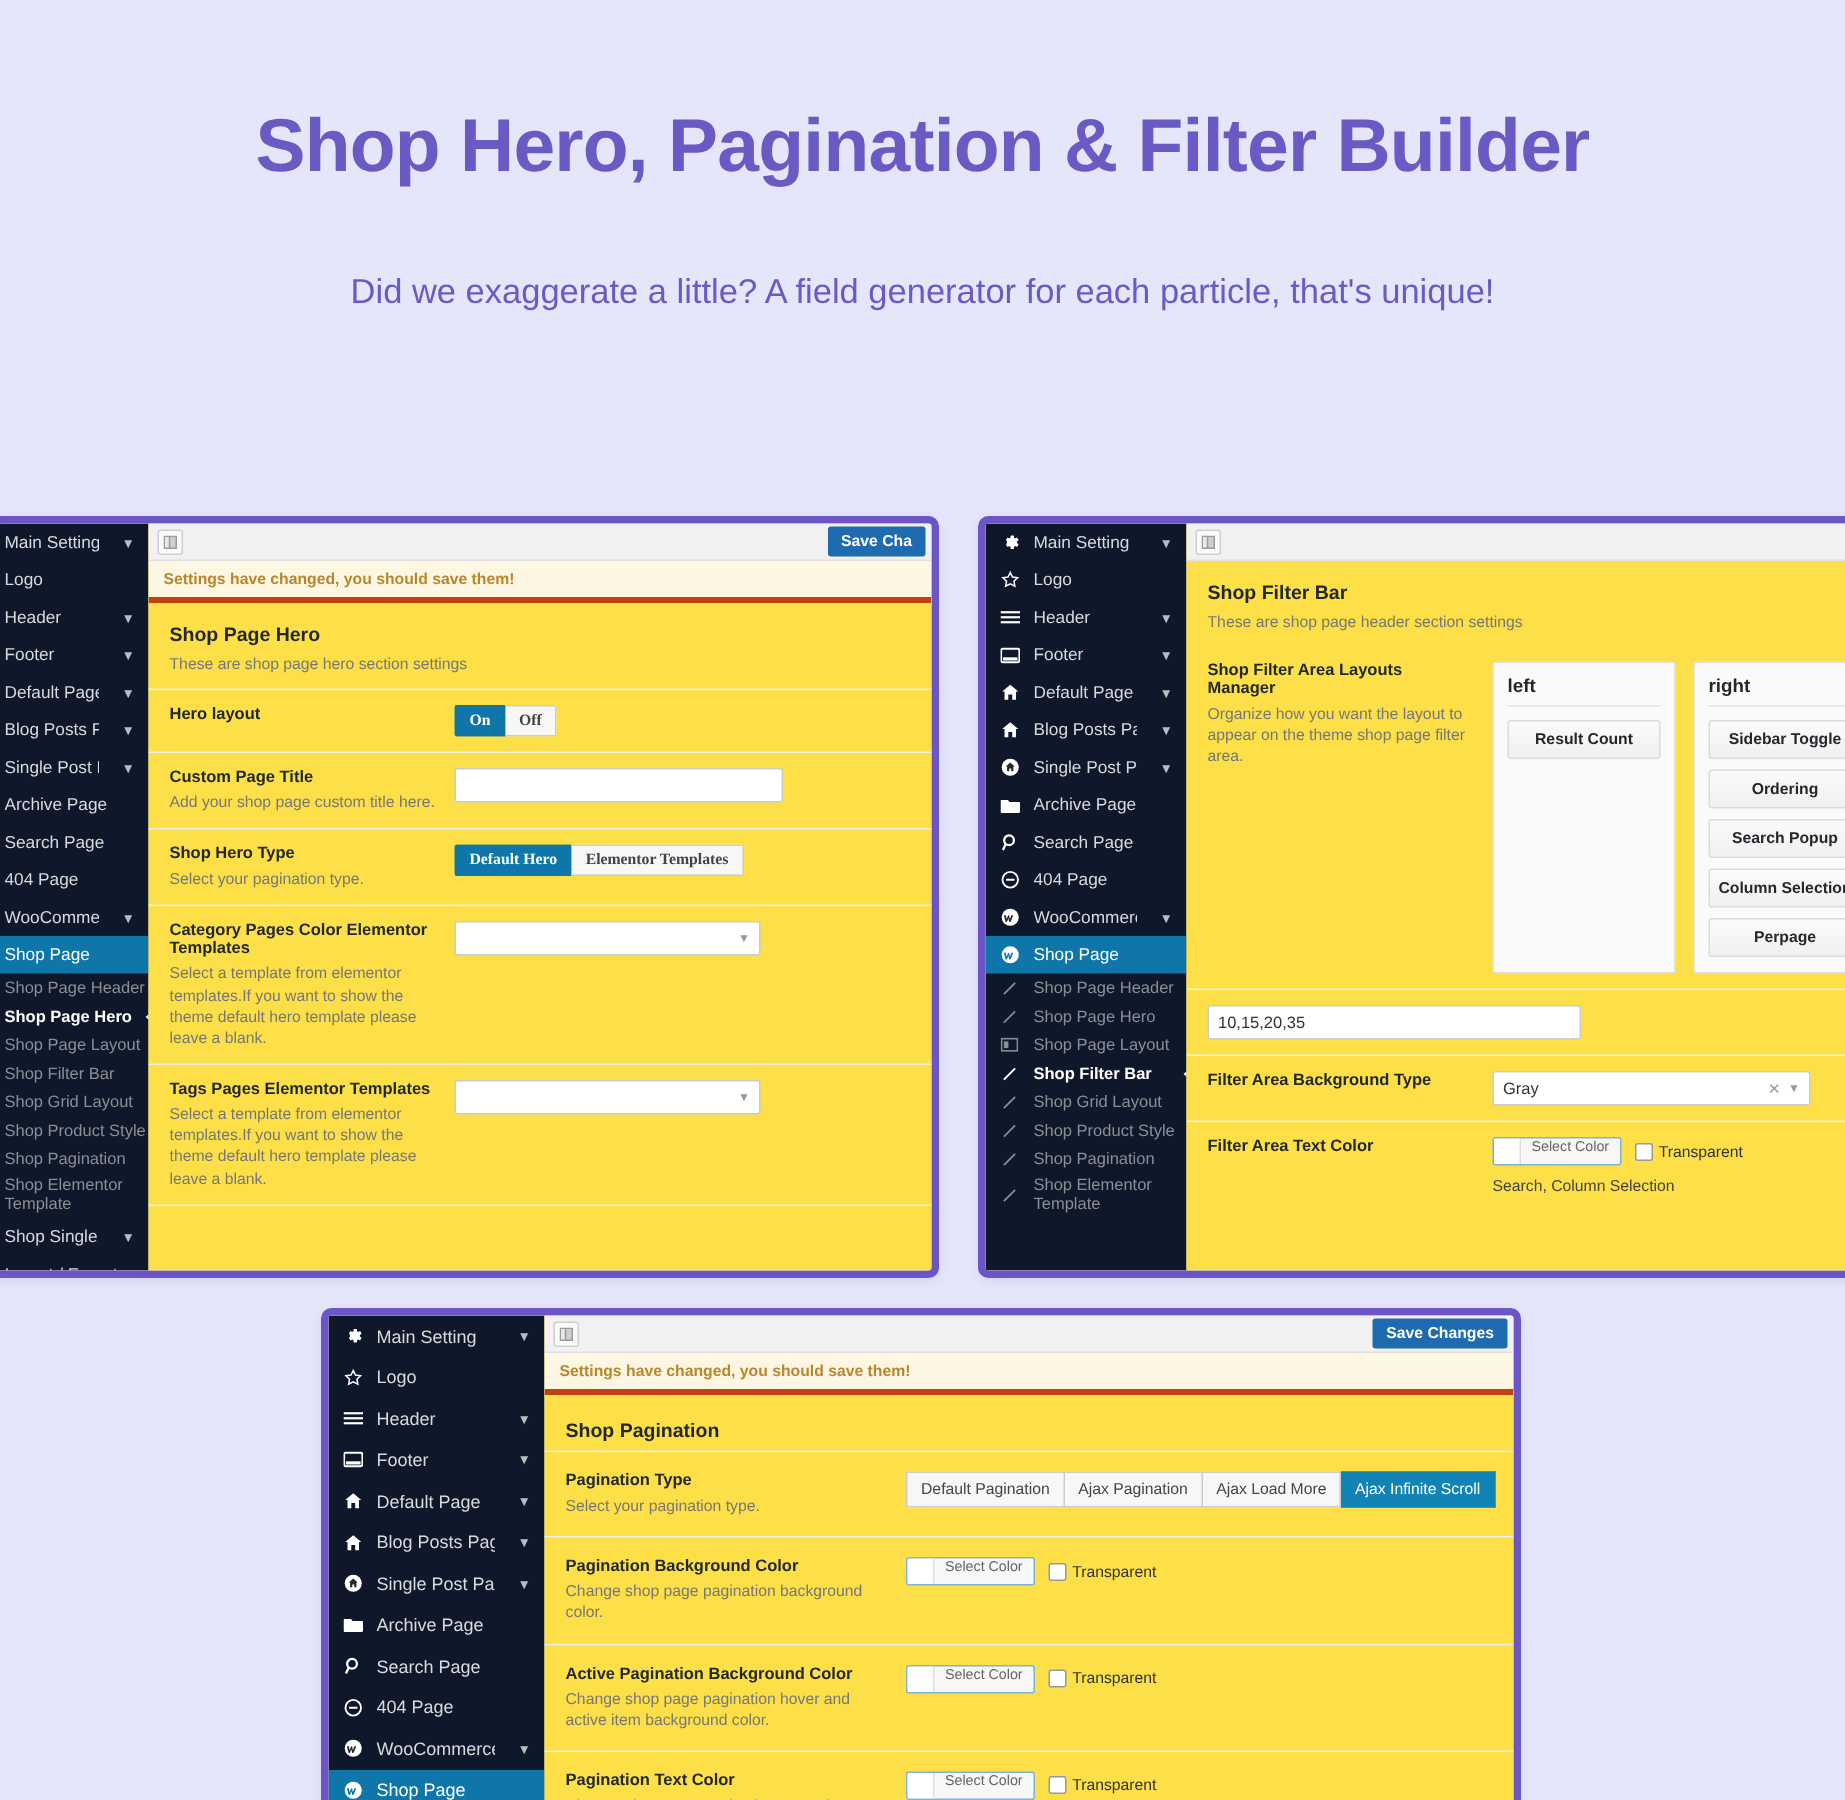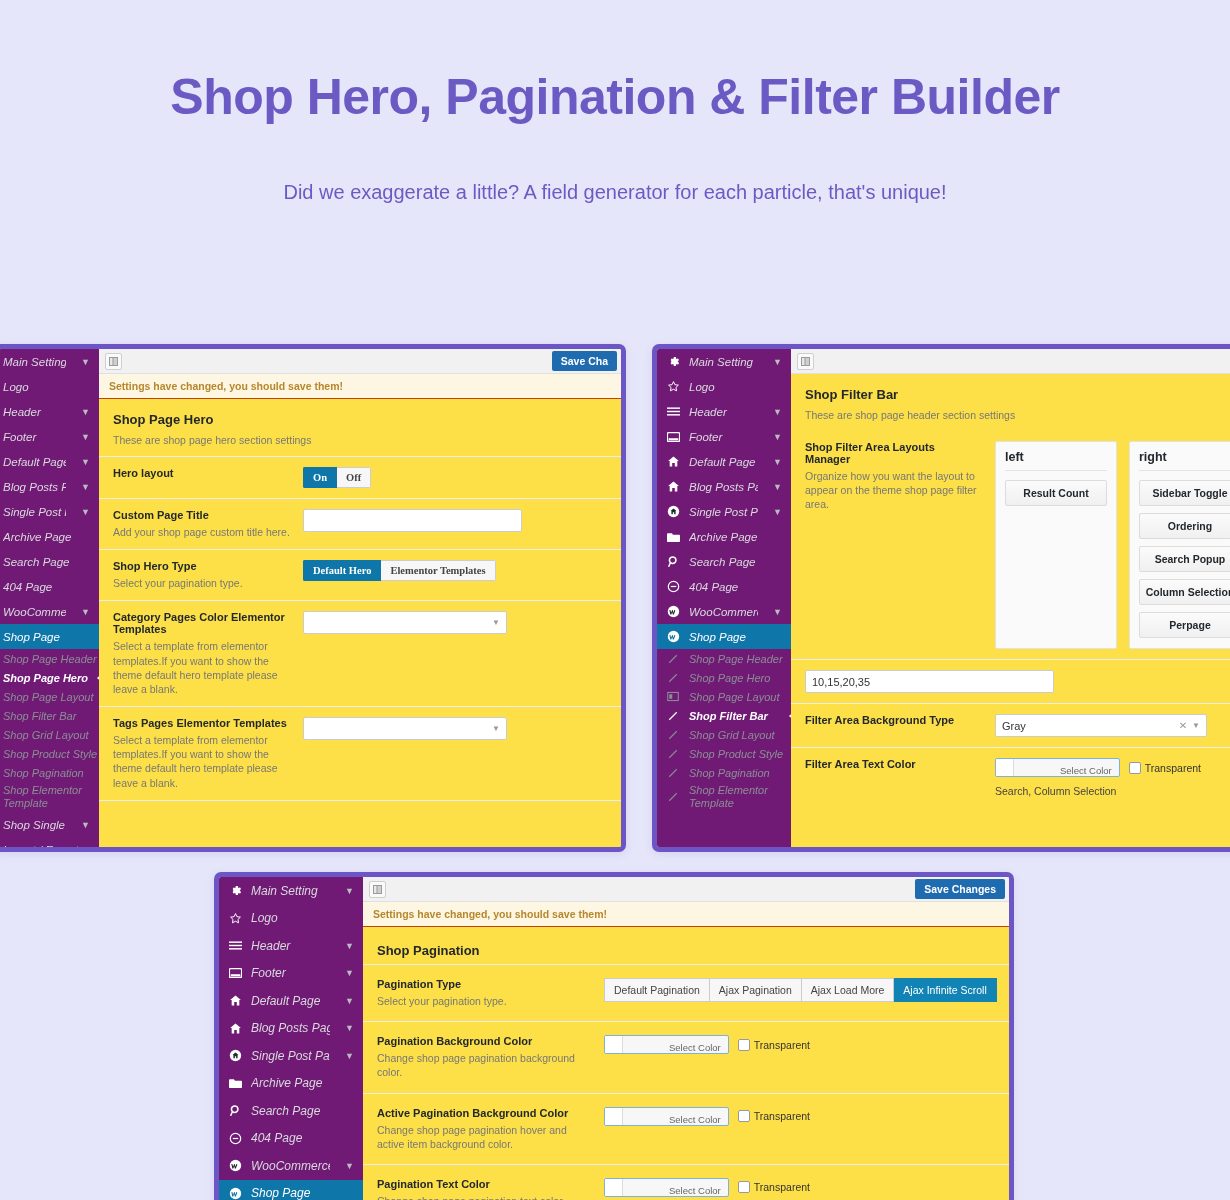--- a/index.html
+++ b/index.html
@@ -14,21 +14,21 @@
   .hero{text-align:center;padding-top:70px;}
   .hero-title{
     font-size:50px;
     font-weight:bold;
     color:#6c5ac4;
     letter-spacing:-0.5px;
     margin:0 0 52px 0;
     line-height:1.1;
   }
   .hero-sub{
-    font-size:20px;
+    font-size:23px;
     color:#6c5ac4;
     line-height:1.55;
     margin:0 auto;
     max-width:820px;
     font-weight:400;
   }
 
   
   .panel{
     position:absolute;
@@ -38,26 +38,25 @@
     overflow:hidden;
     display:flex;
     box-shadow:0 2px 8px rgba(90,70,180,.12);
   }
   #panel-hero{ left:-6px;  top:344px;  width:622px; height:498px; }
   #panel-filter{ left:652px; top:344px; width:600px; height:498px; }
   #panel-pagination{ left:214px; top:872px; width:790px; height:340px; }
 
   
   .sidebar{
-    background:#701a75;
+    background:#0f172a;
     flex:0 0 auto;
     color:#b4b9be;
     font-size:11.5px;
     overflow:hidden;
-    font-style:italic;
   }
   #panel-hero .sidebar{ width:100px; }
   #panel-filter .sidebar{ width:134px; }
   #panel-pagination .sidebar{ width:144px; }
 
   .s-item{
     display:flex;align-items:center;
     gap:9px;
     padding:0 9px;
     height:25px;
@@ -126,21 +125,21 @@
     position:absolute;right:4px;top:2px;
     background:#1f6bb0;color:#fff;
     font-size:10.5px;font-weight:bold;
     padding:4px 9px;border-radius:2px;
     white-space:nowrap;
   }
   .notice{
     background:#fcf6e3;color:#b8872b;
     font-size:10.5px;font-weight:bold;
     padding:6px 10px;
-    border-bottom:1px solid #c2410c;
+    border-bottom:4px solid #c2410c;
     flex:0 0 auto;
   }
   .sec-title{
     font-size:13px;font-weight:bold;color:#23282d;
     padding:13px 14px 0 14px;
   }
   .sec-desc{
     font-size:10.5px;color:#777;
     padding:7px 14px 10px 14px;
   }
@@ -178,23 +177,23 @@
     border:1px solid #ccc;border-radius:2px;background:#fff;
     font-size:11px;color:#333;padding:2px 6px;
     display:flex;align-items:center;justify-content:space-between;
   }
   .selectbox .caret{font-size:8px;color:#999;}
   .selectbox .clr{font-size:10px;color:#999;margin-right:5px;}
 
   
   .colorpick{display:flex;align-items:center;gap:9px;}
   .cp-btn{
-    display:flex;align-items:flex-end;
+    display:flex;align-items:flex-start;
     border:1px solid #7eb3d8;border-radius:2px;background:#f7f7f7;
-    height:17px;overflow:hidden;gap:39px;
+    height:17px;overflow:hidden;
   }
   .cp-swatch{width:17px;height:100%;background:#fff;border-right:1px solid #ddd;}
   .cp-text{font-size:9.5px;color:#666;padding:0 7px;white-space:nowrap;}
   .cbwrap{display:flex;align-items:center;gap:4px;font-size:10.5px;color:#333;}
   .cb{width:10px;height:10px;border:1px solid #999;border-radius:2px;background:#fff;}
 
   
   .sortwrap{display:flex;gap:12px;}
   .sortbox{
     border:1px solid #e2e2e2;background:#fafafa;

